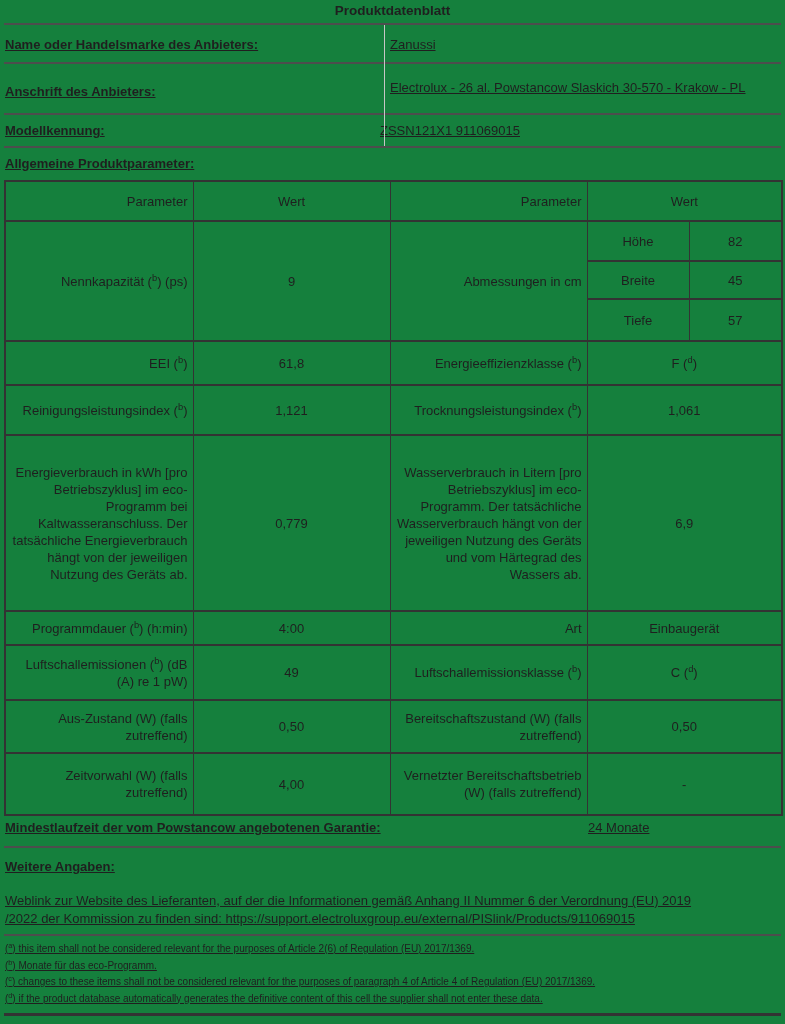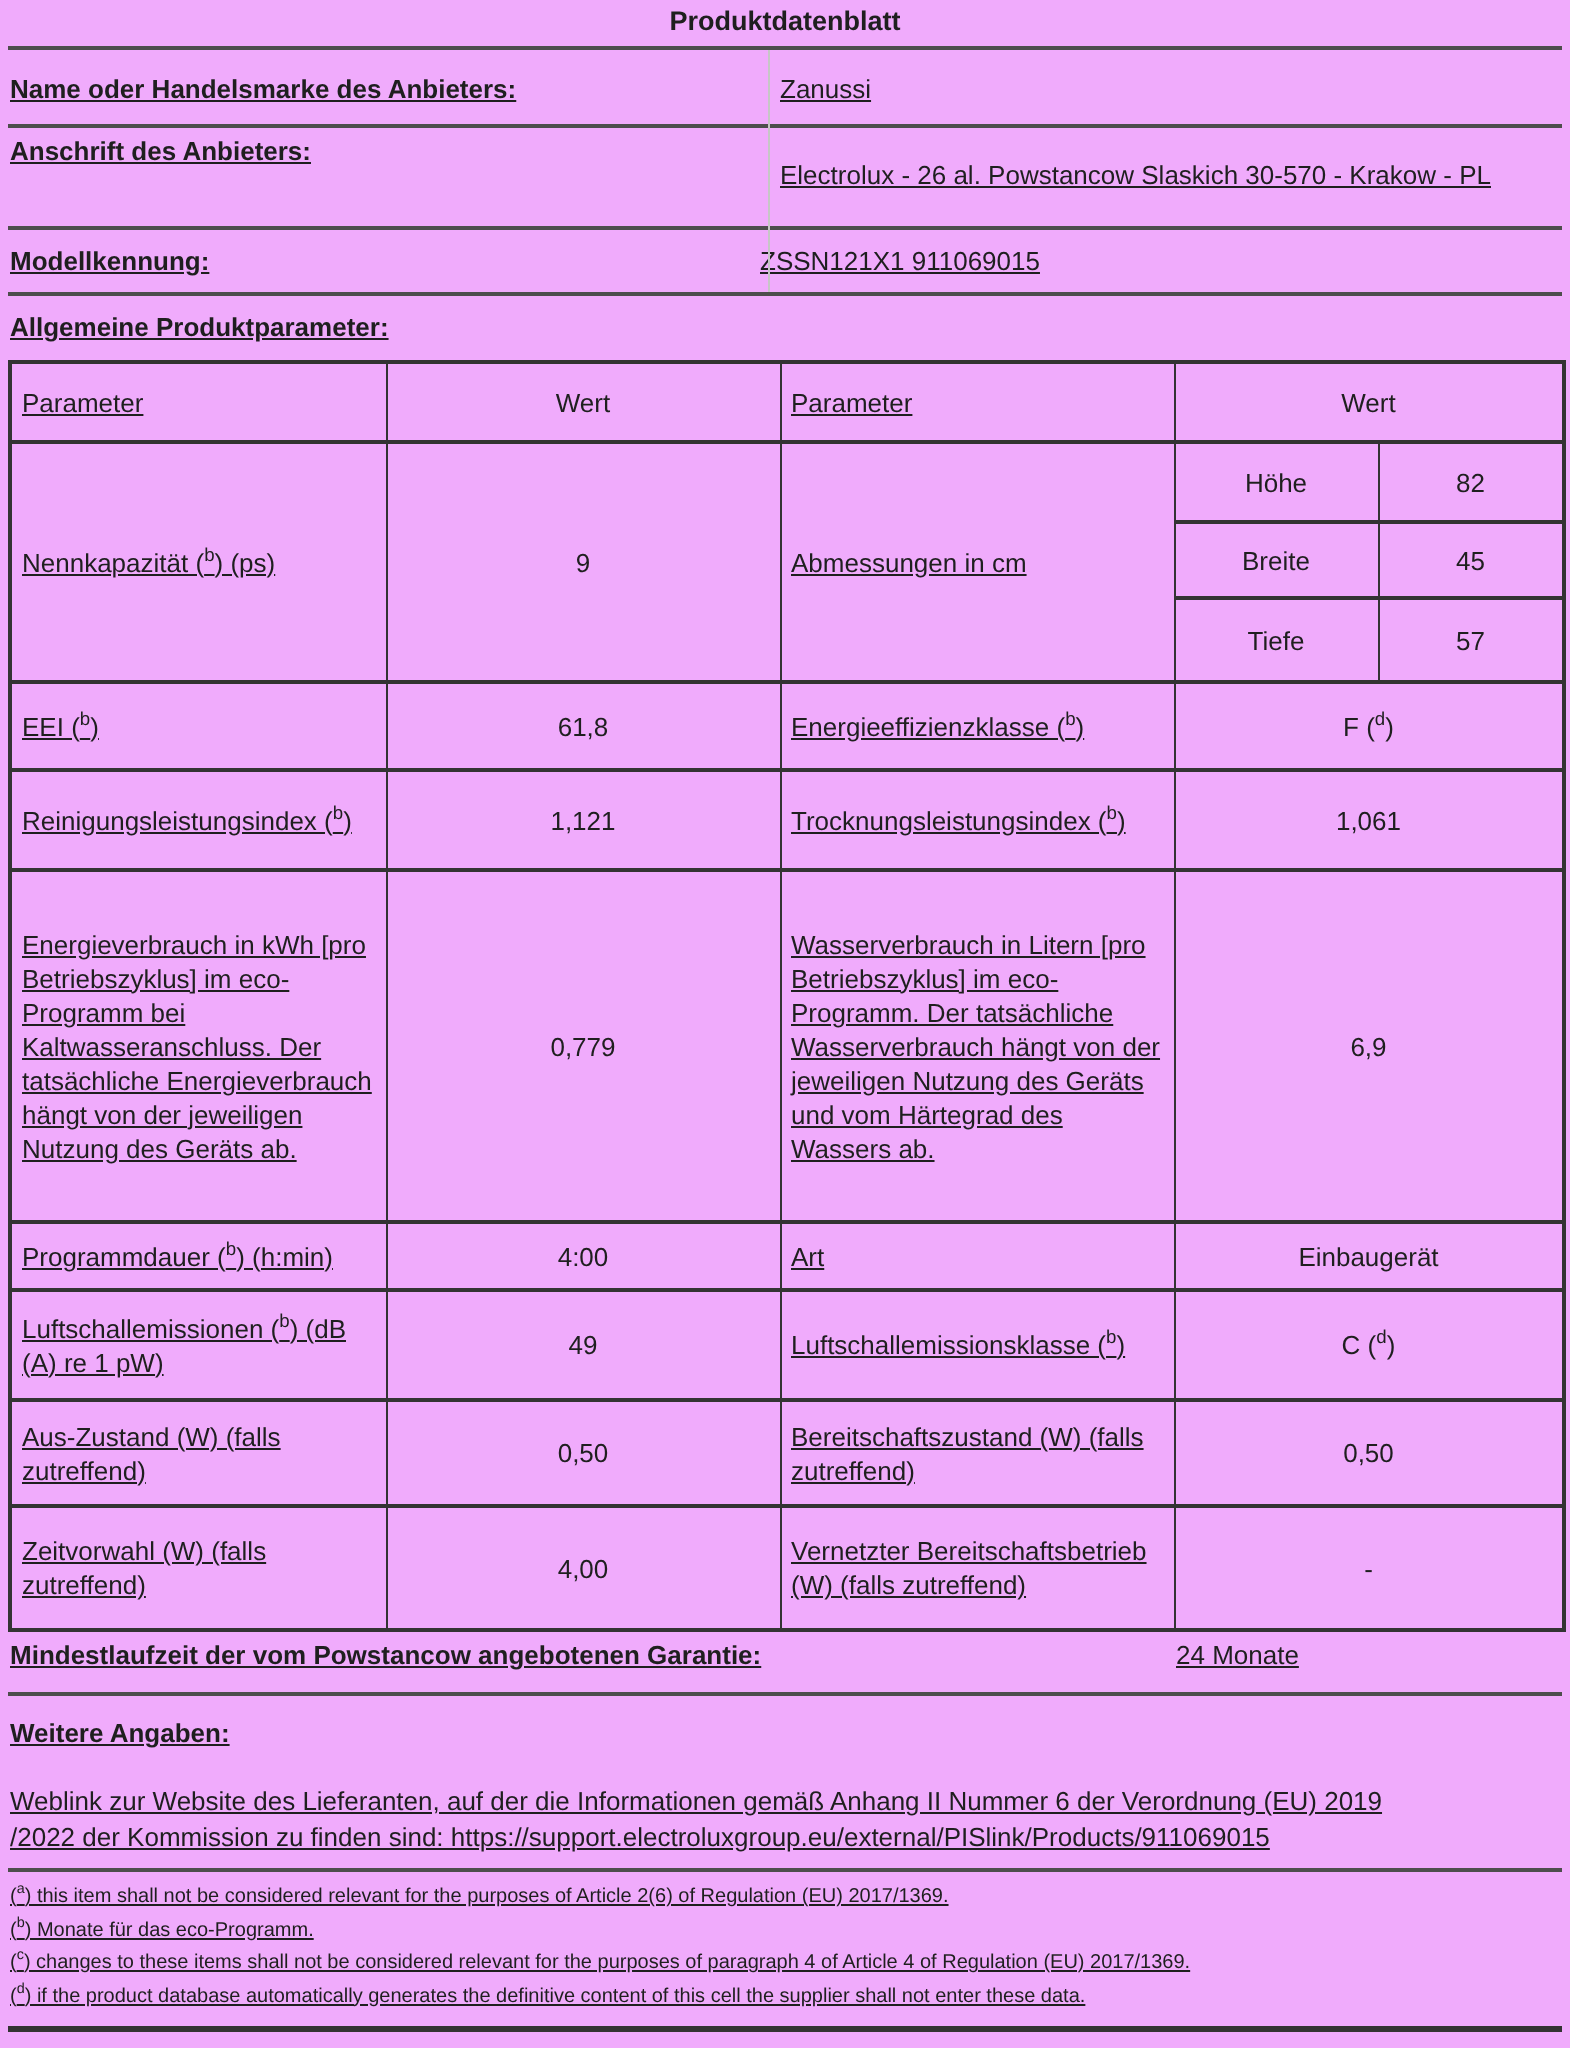--- a/index.html
+++ b/index.html
@@ -1,21 +1,21 @@
 <!DOCTYPE html>
 <html><head>
 <meta charset="utf-8">
 <style>
   * { box-sizing: border-box; }
   html, body { margin: 0; padding: 0; background: #ffffff; }
   .page {
     position: relative;
     width: 785px;
     height: 1024px;
-    background: #f0abfc;
+    background: #15803d;
     font-family: "Liberation Sans", sans-serif;
     font-size: 13px;
     color: #1f1f1f;
     overflow: hidden;
   }
   .abs { position: absolute; text-decoration: underline; }
   .b { font-weight: bold; }
   .hline { position: absolute; left: 4px; width: 777px; height: 2px; background: #4d4d4d; }
   .hline.thick { height: 3px; background: #333333; }
   .vline-faint { position: absolute; width: 1px; background: #c6c6c6; }
@@ -35,38 +35,38 @@
     border-left: 1px solid #333333;
     border-right: 1px solid #333333;
     border-top: 2px solid #333333;
     border-bottom: 2px solid #333333;
     padding: 3px 5px;
     vertical-align: middle;
     font-weight: normal;
     line-height: 17px;
   }
   table.params { border: 2px solid #333333; }
-  .cell-label { text-align: left; text-decoration: underline; }
+  .cell-label { text-align: right; }
   .cell-value { text-align: center; }
   .weblink-par { line-height: 17.5px; }
   .footnote { line-height: 16.5px; font-size: 10px; }
 </style>
 </head>
 <body>
 
 <div class="page">
 
   <div class="title">Produktdatenblatt</div>
   <div class="hline" style="top:23px"></div>
 
   <div class="abs b" style="left:5px; top:37px">Name oder Handelsmarke des Anbieters:</div>
   <div class="abs" style="left:390px; top:37px">Zanussi</div>
   <div class="hline" style="top:62px"></div>
 
-  <div class="abs b" style="left:5px; top:68px">Anschrift des Anbieters:</div>
+  <div class="abs b" style="left:5px; top:84px">Anschrift des Anbieters:</div>
   <div class="abs" style="left:390px; top:80px">Electrolux - 26 al. Powstancow Slaskich 30-570 - Krakow - PL</div>
   <div class="hline" style="top:113px"></div>
 
   <div class="abs b" style="left:5px; top:123px">Modellkennung:</div>
   <div class="abs" style="left:380px; top:123px">ZSSN121X1 911069015</div>
   <div class="hline" style="top:146px"></div>
 
   <div class="vline-faint" style="left:384px; top:25px; height:121px"></div>
 
   <div class="abs b" style="left:5px; top:156px">Allgemeine Produktparameter:</div>

